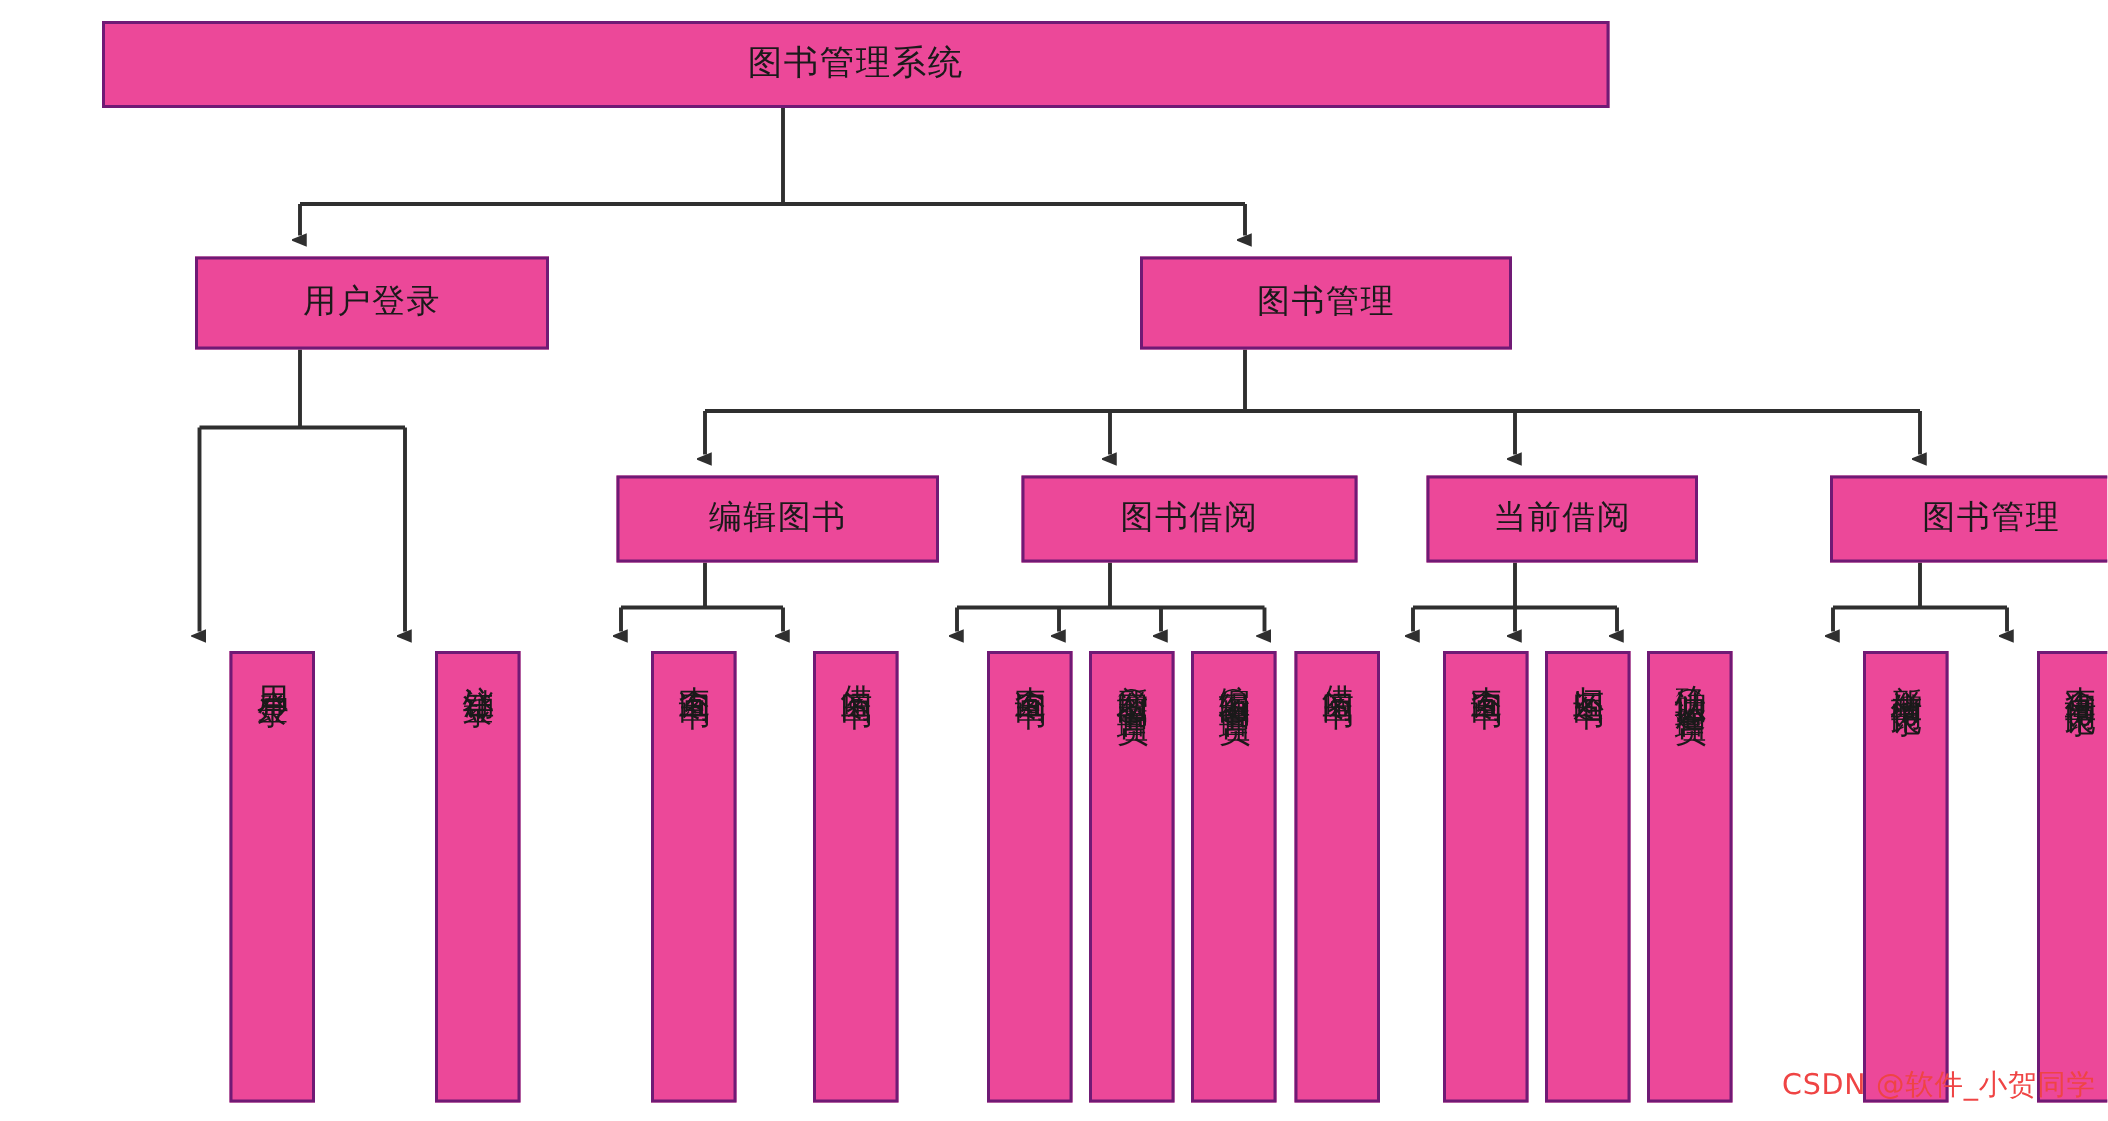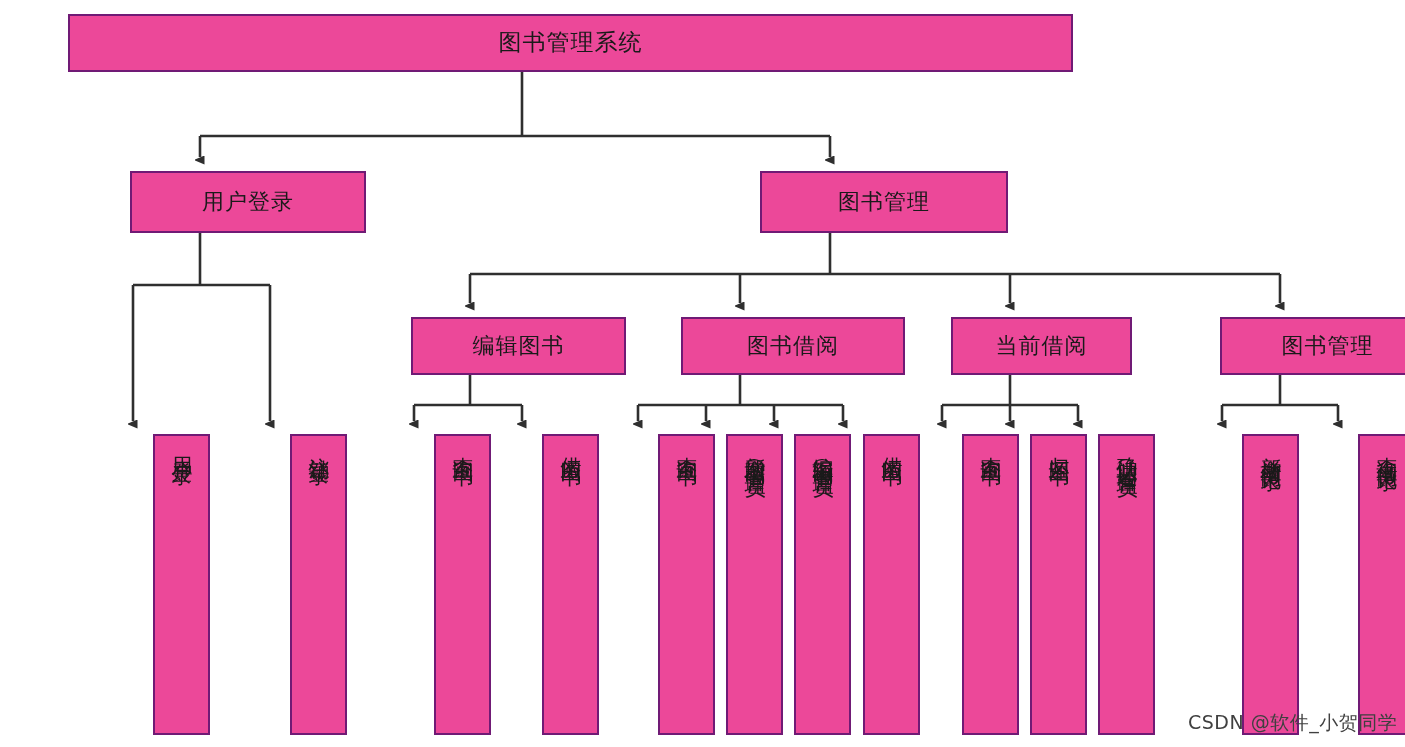--- a/index.html
+++ b/index.html
@@ -58,21 +58,21 @@
     top: 0;
     width: 1405px;
     height: 747px;
     pointer-events: none;
   }
   .watermark {
     position: absolute;
     left: 1188px;
     top: 710px;
     font-size: 19px;
-    color: #404040;
+    color: #ef4444;
     letter-spacing: 0.5px;
     white-space: nowrap;
   }
 </style>
 </head>
 <body>
 
 <div id="canvas">
 
   <svg class="edges" viewBox="0 0 1405 747">

